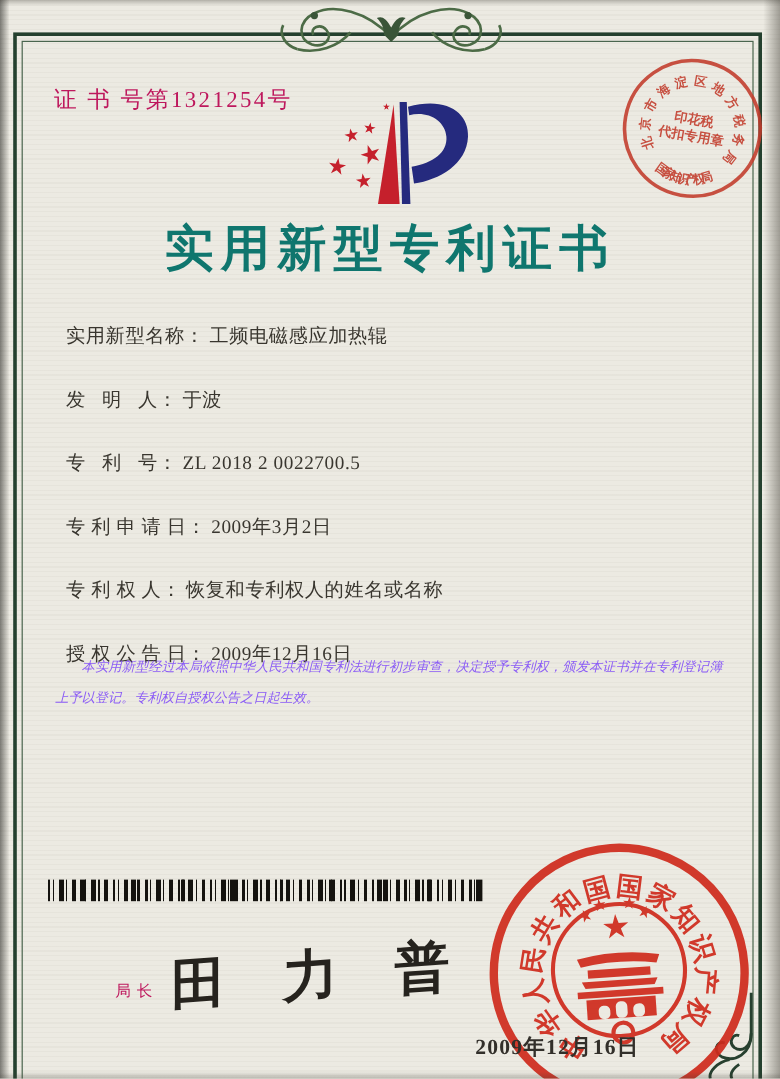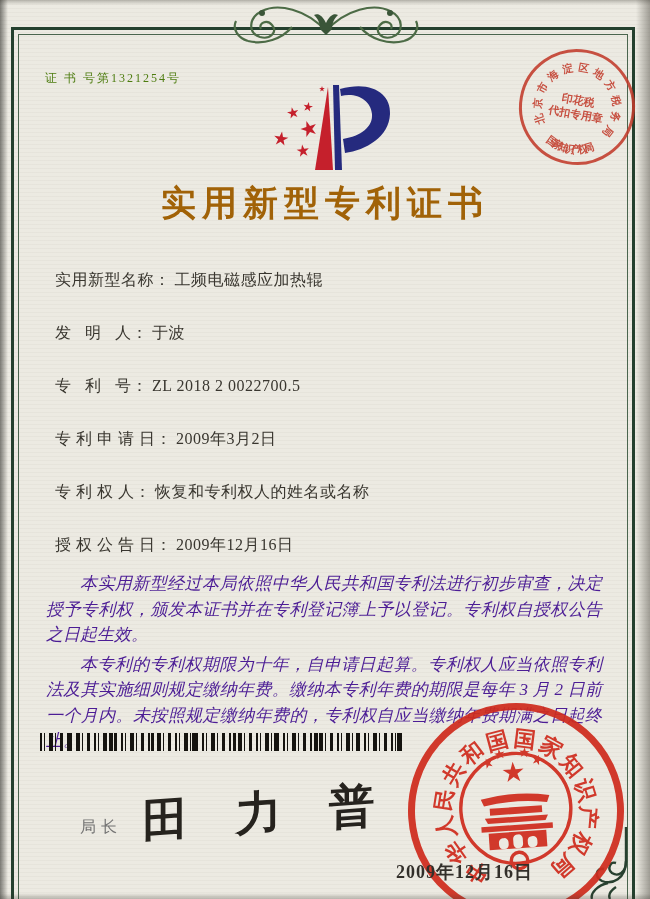--- a/index.html
+++ b/index.html
@@ -14,44 +14,44 @@
   .edge-right{right:0;top:0;bottom:0;width:14px;background:linear-gradient(270deg,rgba(95,92,84,.55),rgba(95,92,84,0));}
   .edge-top{left:0;right:0;top:0;height:5px;background:linear-gradient(180deg,rgba(60,58,50,.30),rgba(60,58,50,0));}
   .edge-bottom{left:0;right:0;bottom:0;height:6px;background:linear-gradient(0deg,rgba(60,58,50,.30),rgba(60,58,50,0));}
   
   .frame{position:absolute;left:11px;right:15px;top:27px;bottom:-18px;
          border:3px solid #24402e;z-index:2;}
   .frame-inner{position:absolute;inset:4px;border:1px solid #4a654e;}
   .top-ornament{position:absolute;left:186px;top:1px;z-index:3;}
   .corner-ornament{position:absolute;right:16px;bottom:0;z-index:3;}
   
-  .cert-number{position:absolute;left:45px;top:70px;font-size:12px;letter-spacing:2px;
-        color:#4d7c0f;white-space:pre;z-index:4;}
+  .cert-number{position:absolute;left:45px;top:70px;font-size:19px;letter-spacing:2px;
+        color:#be185d;white-space:pre;z-index:4;}
   .logo{position:absolute;left:252px;top:80px;z-index:4;}
   .title{position:absolute;left:0;right:0;top:180px;text-align:center;
-        font-size:35px;font-weight:700;letter-spacing:6px;color:#a16207;z-index:4;}
+        font-size:41px;font-weight:700;letter-spacing:6px;color:#0f766e;z-index:4;}
   
   .fields{position:absolute;left:55px;top:270px;right:40px;z-index:4;}
   .row{position:absolute;left:0;font-size:16px;color:#39362f;letter-spacing:.5px;}
   .row .label{white-space:pre;margin-top:14px;}
   .row .value{margin-left:4px;text-align:center;}
   .r0{top:0} .r1{top:53px} .r2{top:106px} .r3{top:159px} .r4{top:212px} .r5{top:265px}
   
-  .body{position:absolute;left:46px;top:571px;width:556px;z-index:4;
-        font-size:17px;line-height:25.5px;color:#4c1d95;font-style:italic;}
+  .body{position:absolute;left:46px;top:544px;width:556px;z-index:4;
+        font-size:11px;line-height:25.5px;color:#8b5cf6;font-style:italic;}
   .body p{margin:0 0 4px 0;text-indent:2em;text-align:justify;}
   
   .barcode{position:absolute;left:40px;top:733px;width:362px;height:18px;z-index:4;
     background:
       repeating-linear-gradient(90deg,#15130f 0 2px,transparent 2px 4px,#15130f 4px 5px,transparent 5px 9px,
         #15130f 9px 13px,transparent 13px 15px,#15130f 15px 16px,transparent 16px 20px,
         #15130f 20px 23px,transparent 23px 27px),
       repeating-linear-gradient(90deg,transparent 0 29px,#15130f 29px 32px,transparent 32px 37px,#eceae2 37px 41px);}
   
-  .signer-title{position:absolute;left:80px;top:817px;font-size:16px;letter-spacing:5px;color:#737373;z-index:4;}
+  .signer-title{position:absolute;left:96px;top:817px;font-size:13px;letter-spacing:5px;color:#be185d;z-index:4;}
   .signature{position:absolute;left:142px;top:782px;font-size:46px;font-weight:700;
         letter-spacing:18px;color:#26231e;transform:rotate(-4deg) skewX(-4deg);z-index:4;white-space:pre;}
   
   .office-seal{position:absolute;left:408px;top:703px;width:216px;height:216px;z-index:5;
         transform:rotate(-4deg);opacity:.93;}
   .seal-ring{position:absolute;inset:0;border:7px solid #cf2c1e;border-radius:50%;}
   .arc{position:absolute;left:50%;top:50%;width:0;height:0;}
   .arc span{position:absolute;left:0;top:0;transform-origin:0 0;display:block;}
   .office-arc{font-size:22px;font-weight:700;color:#cf2c1e;}
   .emblem{position:absolute;left:50%;top:50%;transform:translate(-50%,-52%);}
@@ -136,21 +136,20 @@
     <div class="row r4">
       <span class="label">专 利 权 人：</span><span class="value">恢复和专利权人的姓名或名称</span>
     </div>
     <div class="row r5">
       <span class="label">授 权 公 告 日：</span><span class="value">2009年12月16日</span>
     </div>
   </div>
 
   <div class="body">
     <p>本实用新型经过本局依照中华人民共和国专利法进行初步审查，决定授予专利权，颁发本证书并在专利登记簿上予以登记。专利权自授权公告之日起生效。</p>
-    <p>本专利的专利权期限为十年，自申请日起算。专利权人应当依照专利法及其实施细则规定缴纳年费。缴纳本专利年费的期限是每年 3 月 2 日前一个月内。未按照规定缴纳年费的，专利权自应当缴纳年费期满之日起终止。</p>
   </div>
 
   <div class="barcode"></div>
 
   <div class="signer-title">局长</div>
   <div class="signature">田 力 普</div>
 
   <div class="office-seal">
     <div class="seal-ring"></div>
     <div class="arc office-arc">

